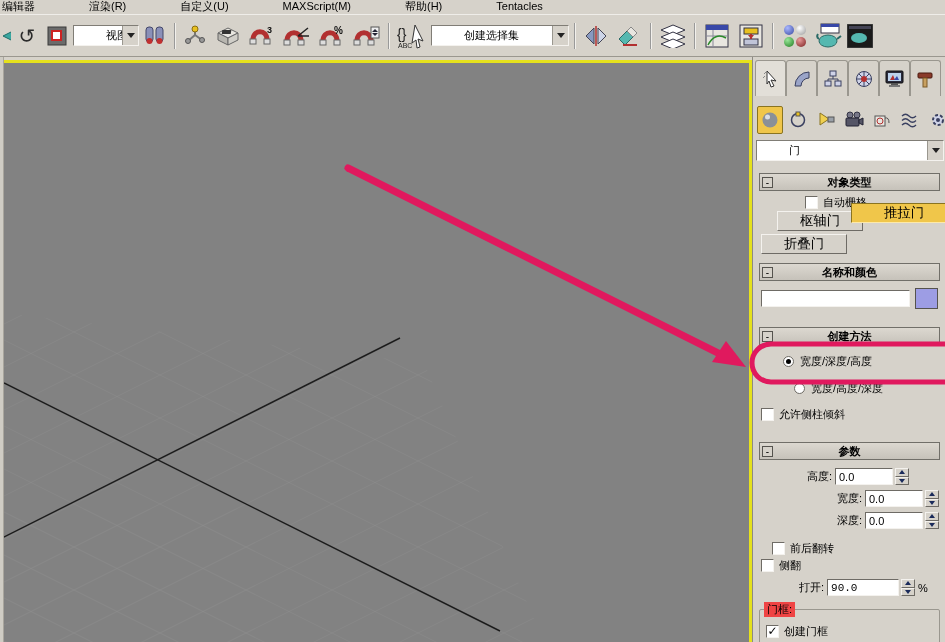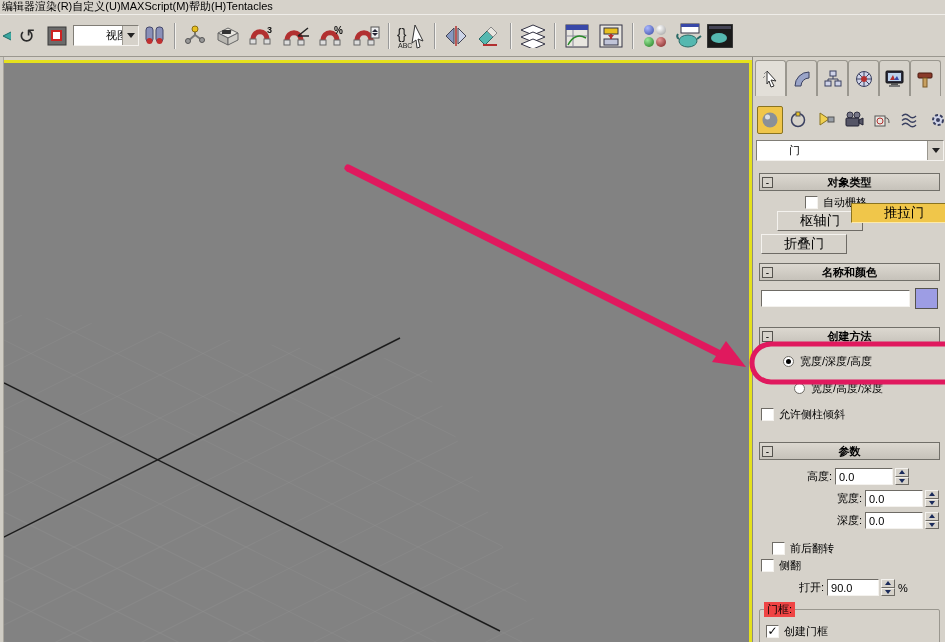--- a/index.html
+++ b/index.html
@@ -6,21 +6,21 @@
   html,body { width:945px; height:642px; overflow:hidden; }
   body {
     position:relative;
     font-family:"Liberation Sans","DejaVu Sans",sans-serif;
     font-size:11px; color:#000;
     background:#d6d2ca;
   }
   
   .menubar { position:absolute; left:0; top:0; width:945px; height:14px;
     display:flex; align-items:flex-start; gap:0; background:#d6d2ca; overflow:hidden; }
-  .menu-item { padding:0 0; height:14px; line-height:13px; cursor:default; white-space:nowrap; }
+  .menu-item { padding:0 27px; height:14px; line-height:13px; cursor:default; white-space:nowrap; }
   .menu-item:first-child { padding-left:2px; }
   
   .toolbar { position:absolute; left:0; top:14px; width:945px; height:43px;
     display:flex; align-items:center; gap:2px; padding:0 1px;
     background:#d6d2ca; border-top:1px solid #efede9; border-bottom:1px solid #9a978f; overflow:hidden; }
   .ti { width:28px; height:30px; display:flex; align-items:center; justify-content:center; flex:0 0 auto; position:relative; }
   .tsep { width:2px; height:26px; flex:0 0 auto; border-left:1px solid #999; border-right:1px solid #f2f0ec; margin:0 3px; }
   .combo { height:21px; background:#fff; border:1px solid; border-color:#807d76 #f4f2ee #f4f2ee #807d76;
     display:flex; align-items:center; flex:0 0 auto; }
   .combo .cval { flex:1; padding:0 4px; white-space:nowrap; overflow:hidden;margin-left:28px; }
@@ -172,20 +172,26 @@
     </svg>
   </span>
   <span class="tsep"></span>
   <span class="ti" style="width:34px;">
     <svg width="30" height="26">
       <text x="0" y="16" font-size="14" fill="#222">{}</text>
       <text x="1" y="25" font-size="7" fill="#222">ABC</text>
       <polygon points="18,2 26,18 21,16 23,24 20,25 19,17 15,20" fill="#fff" stroke="#333"></polygon>
     </svg>
   </span>
+  <span class="combo" style="width:138px;">
+    <span class="cval">创建选择集</span>
+    <span class="cbtn">
+        <i class="arr-dn"></i>
+      </span>
+  </span>
   <span class="tsep"></span>
   <span class="ti" style="width:30px;">
     <svg width="24" height="22">
       <polygon points="10,3 10,19 2,11" fill="#8899c0" stroke="#445"></polygon>
       <polygon points="14,3 14,19 22,11" fill="#cdd5e8" stroke="#445"></polygon>
       <line x1="12" y1="1" x2="12" y2="21" stroke="#b23030" stroke-width="1.5"></line>
     </svg>
   </span>
   <span class="ti" style="width:32px;">
     <svg width="24" height="22">
@@ -486,21 +492,21 @@
   <div class="rowline" style="left:8px; top:484px;margin-left:11px;">
     <span class="cb"></span>
     <span>前后翻转</span>
   </div>
   <div class="rowline" style="left:8px; top:501px;">
     <span class="cb"></span>
     <span>侧翻</span>
   </div>
   <div class="rowline" style="left:46px; top:522px;">
     <span style="margin-right:3px;">打开:</span>
-    <span class="field" style="width:52px;">
+    <span class="field" style="width:72px;font-family:Liberation Mono, monospace;">
         <span>90.0</span>
       </span>
     <span class="spin">
         <b>
           <i class="tri-up"></i>
         </b>
         <b>
           <i class="tri-dn"></i>
         </b>
       </span>

